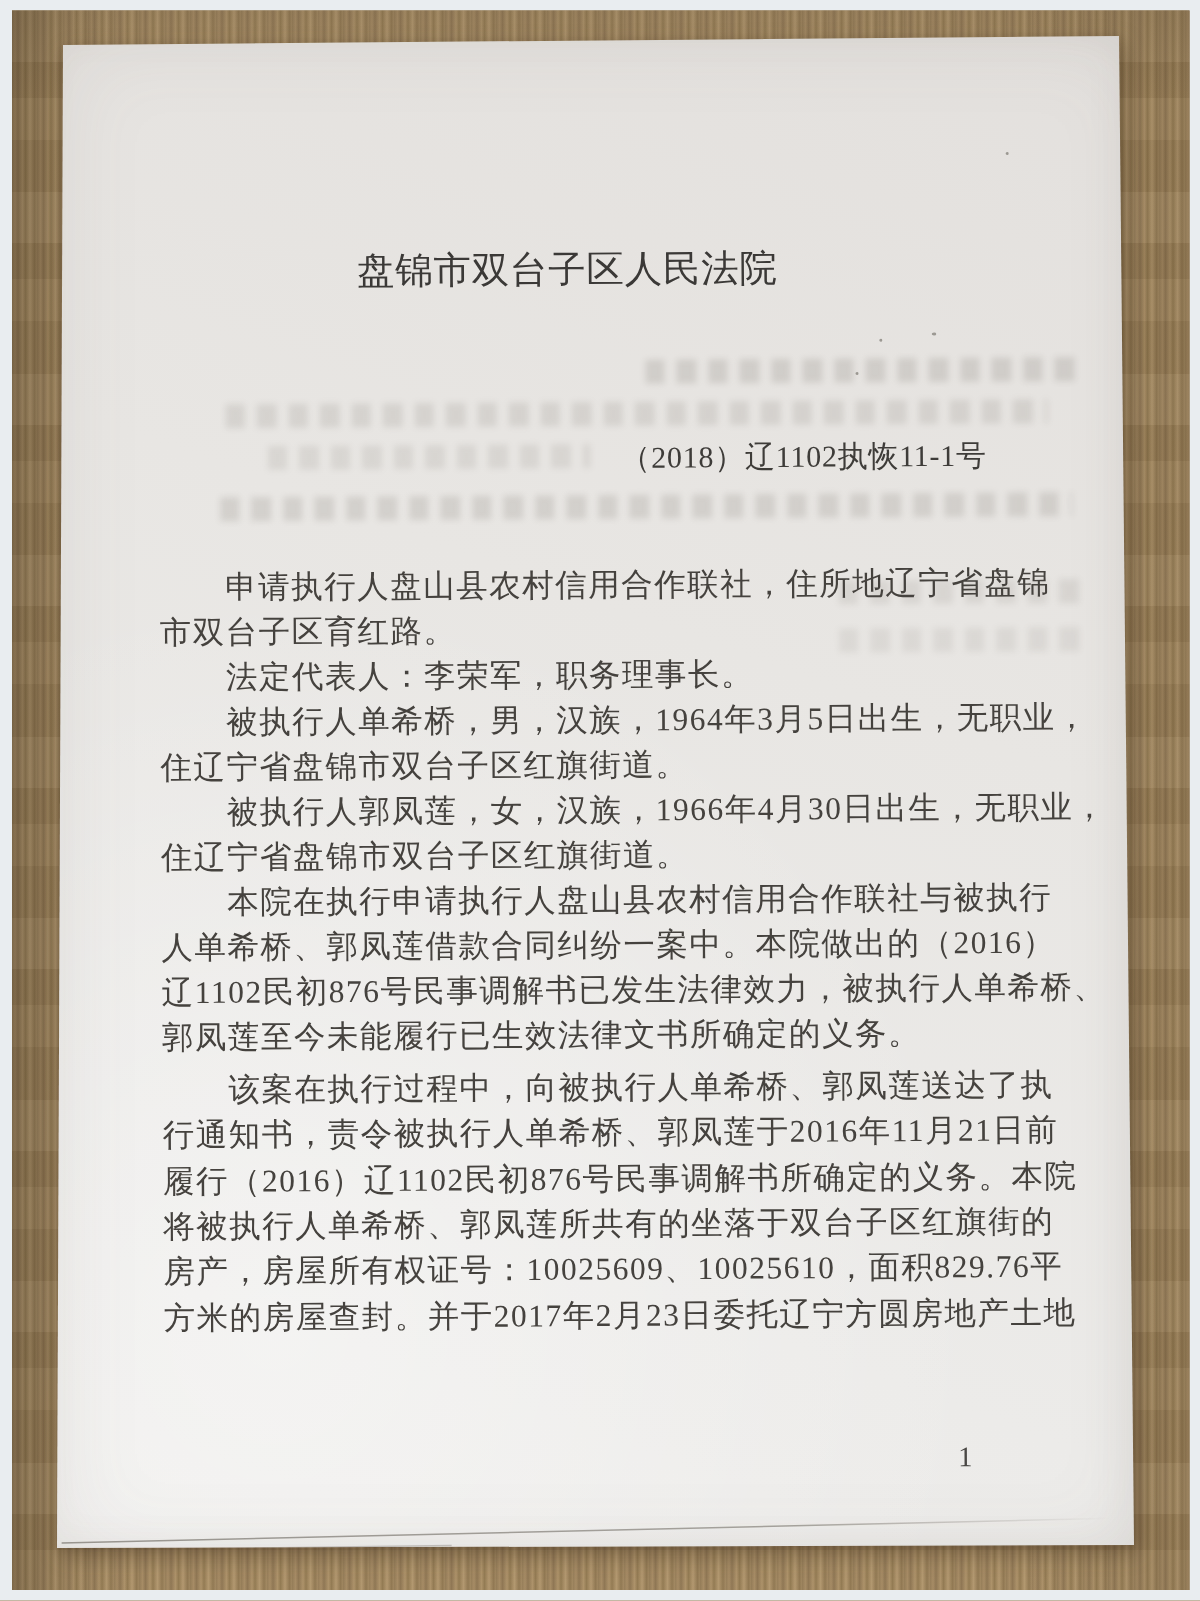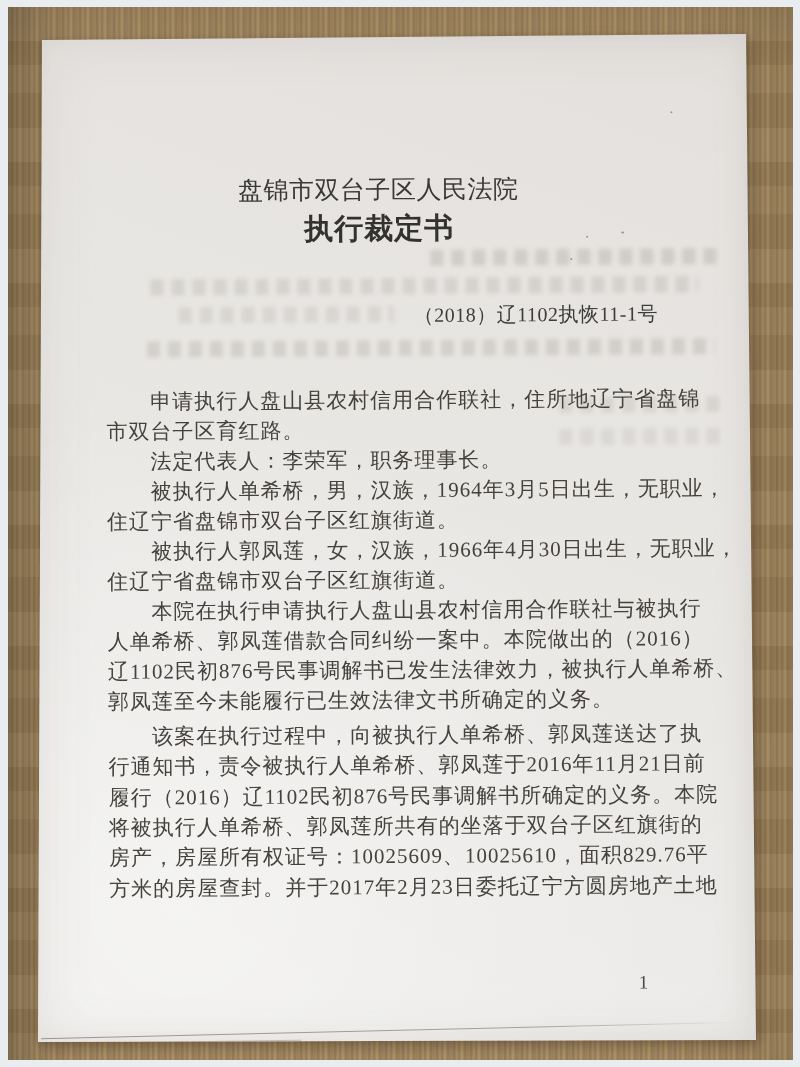--- a/index.html
+++ b/index.html
@@ -14,21 +14,20 @@
       linear-gradient(90deg, rgba(59,48,33,0.30) 0px, rgba(59,48,33,0.08) 34px, rgba(0,0,0,0) 80px),
       linear-gradient(90deg, rgba(0,0,0,0) 86%, rgba(70,55,34,0.12) 100%),
       linear-gradient(180deg, rgba(80,62,38,0.16) 0px, rgba(0,0,0,0) 60px),
       repeating-linear-gradient(180deg, rgba(255,246,230,0.05) 0px 34px, rgba(74,58,36,0.08) 34px 58px, rgba(255,246,230,0.03) 58px 86px, rgba(60,48,30,0.06) 86px 121px),
       repeating-linear-gradient(90deg, #937a55 0px, #a38861 2px, #8c7350 4px, #aa8f66 7px, #90774f 9px, #b0956c 12px, #8e754f 15px, #a18760 17px);
     background-color:#9c8259;
   }
   .paper-shadow{
     position:absolute;inset:0;
     filter:drop-shadow(3px 5px 7px rgba(60,45,28,0.32)) drop-shadow(0 2px 3px rgba(60,45,28,0.18));
-    margin-top:10px;
   }
   .paper{
     position:absolute;left:30px;top:16px;width:728px;height:1018px;
     clip-path:polygon(4px 7px, 708px 1px, 718px 1007px, 0px 1009px);
     background:
       radial-gradient(120% 90% at 20% 85%, rgba(255,255,255,0.38) 0%, rgba(255,255,255,0) 55%),
       linear-gradient(200deg, #e3e0dd 0%, #e8e6e3 40%, #ecebe9 75%, #efeeec 100%);
     box-shadow:inset 0 0 60px rgba(110,100,88,0.10), inset -14px -6px 30px rgba(120,108,95,0.09);
   }
   .content{position:absolute;inset:0;transform:rotate(-0.35deg);transform-origin:360px 500px;}
@@ -89,21 +88,20 @@
       <div class="content">
 
         <div class="bleed bleedA"></div>
         <div class="bleed bleedB"></div>
         <div class="bleed bleedF"></div>
         <div class="bleed bleedC"></div>
         <div class="bleed bleedD"></div>
         <div class="bleed bleedE"></div>
 
         <div class="court">盘锦市双台子区人民法院</div>
-        <div class="doc-title">执行裁定书</div>
         <div class="caseno">（2018）辽1102执恢11-1号</div>
 
         <div class="lines">
 
         <div class="line indent" style="top: 357px;"><span>申请执行人盘山县农村信用合作联社，住所地辽宁省盘锦</span></div>
             <div class="line" style="top: 387px;"><span>市双台子区育红路。</span></div>
             <div class="line indent" style="top: 417px;"><span>法定代表人：李荣军，职务理事长。</span></div>
             <div class="line indent" style="top: 447px;"><span>被执行人单希桥，男，汉族，1964年3月5日出生，无职业，</span></div>
             <div class="line" style="top: 477px;"><span>住辽宁省盘锦市双台子区红旗街道。</span></div>
             <div class="line indent" style="top: 507px;"><span>被执行人郭凤莲，女，汉族，1966年4月30日出生，无职业，</span></div>

